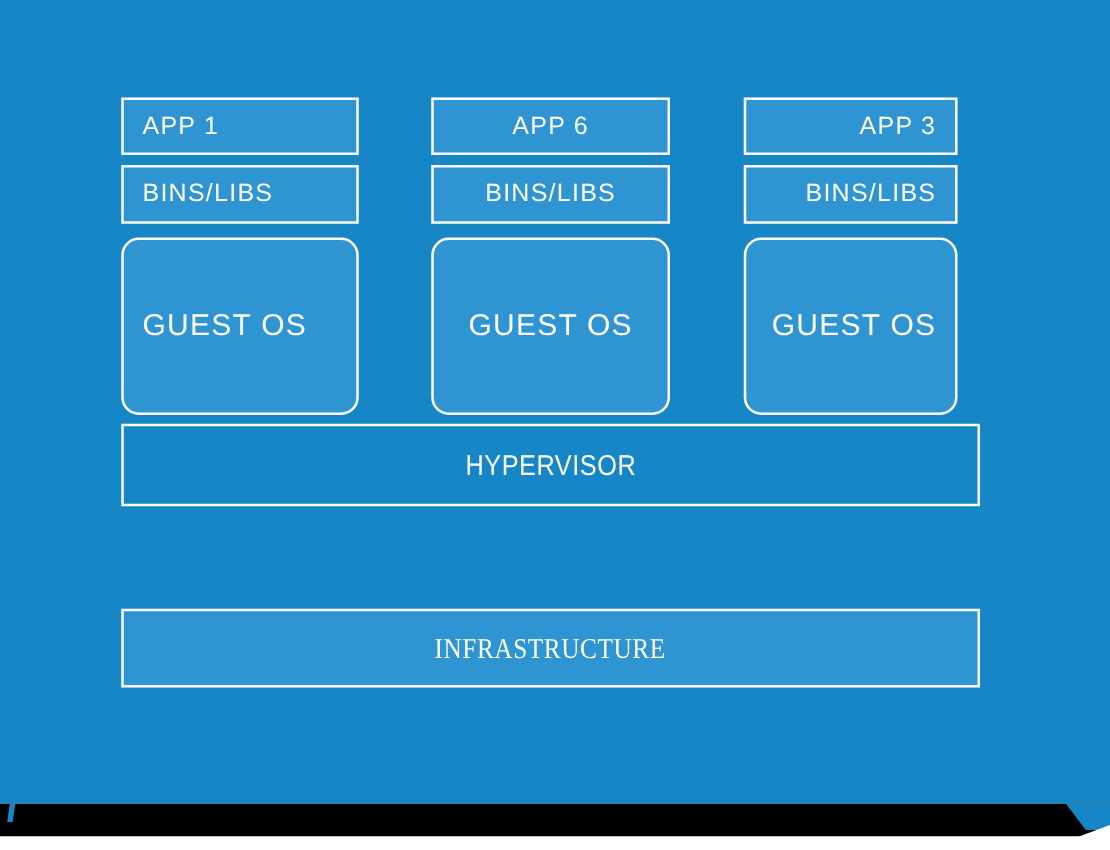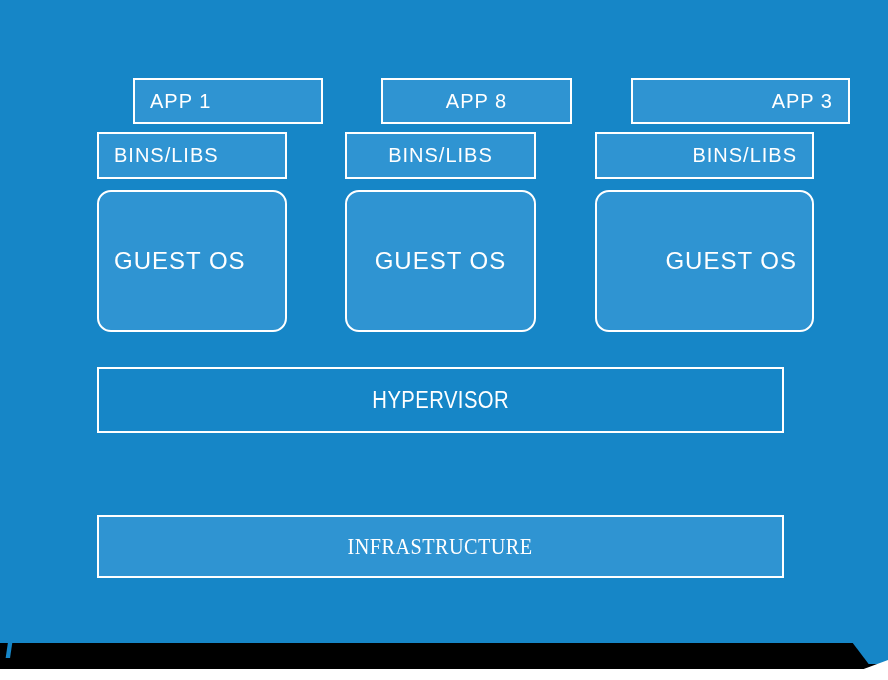--- a/index.html
+++ b/index.html
@@ -4,30 +4,30 @@
 <style>
   html,body{margin:0;padding:0;background:#ffffff;}
   .stage{position:relative;width:888px;height:680px;background:#ffffff;overflow:hidden;
          font-family:"Liberation Sans","DejaVu Sans",sans-serif;}
   .screen{position:absolute;left:0;top:0;width:888px;height:643px;background:var(--background,#1686C7);}
   .box{position:absolute;box-sizing:border-box;border:2px solid var(--border,#ffffff);
        background:var(--box-fill,#2F94D2);color:var(--text,#ffffff);
        display:flex;align-items:center;letter-spacing:1px;}
   .col1{left:97px;width:190px;}
   .col2{left:345px;width:191px;}
-  .col3{left:595px;width:219px;}
-  .row-app{top:78px;height:46px;font-size:20px;margin-left:36px;}
+  .col3{left:595px;width:171px;}
+  .row-app{top:78px;height:46px;font-size:20px;}
   .row-bins{top:132px;height:47px;font-size:20px;}
   .row-guest{top:190px;height:142px;font-size:24px;border-radius:14px;}
   .align-left{justify-content:flex-start;padding-left:15px;}
   .align-center{justify-content:center;}
   .align-right{justify-content:flex-end;padding-right:15px;}
   .layer{position:absolute;left:97px;width:687px;box-sizing:border-box;
          border:2px solid var(--border,#ffffff);color:var(--text,#ffffff);
-         display:flex;align-items:center;justify-content:center;font-size:23px;margin-top:28px;}
+         display:flex;align-items:center;justify-content:center;font-size:23px;}
   .layer span{transform:scaleX(0.88);letter-spacing:0.5px;white-space:nowrap;}
   .layer-hypervisor{top:339px;height:66px;background:var(--hypervisor-fill,#1686C7);}
   .layer-host{top:415px;height:63px;background:var(--host-fill,#5DA9DC);}
   .layer-infra{top:487px;height:63px;background:var(--box-fill,#2F94D2);font-family:Liberation Serif, serif;}
   .base-bar{position:absolute;left:0;top:643px;width:888px;height:26px;
             background:var(--laptop-base,#000000);}
   .base-sliver-left{position:absolute;left:4px;top:643px;width:11px;height:15px;
             background:var(--background,#1686C7);
             clip-path:polygon(35% 0,75% 0,55% 100%,15% 100%);}
   .base-wedge-right{position:absolute;left:845px;top:643px;width:43px;height:21px;
@@ -46,21 +46,21 @@
       <span>APP 1</span>
     </div>
     <div class="box col1 row-bins align-left">
       <span>BINS/LIBS</span>
     </div>
     <div class="box col1 row-guest align-left">
       <span>GUEST OS</span>
     </div>
 
     <div class="box col2 row-app align-center">
-      <span>APP 8</span>
+      <span>APP 6</span>
     </div>
     <div class="box col2 row-bins align-center">
       <span>BINS/LIBS</span>
     </div>
     <div class="box col2 row-guest align-center">
       <span>GUEST OS</span>
     </div>
 
     <div class="box col3 row-app align-right">
       <span>APP 3</span>

